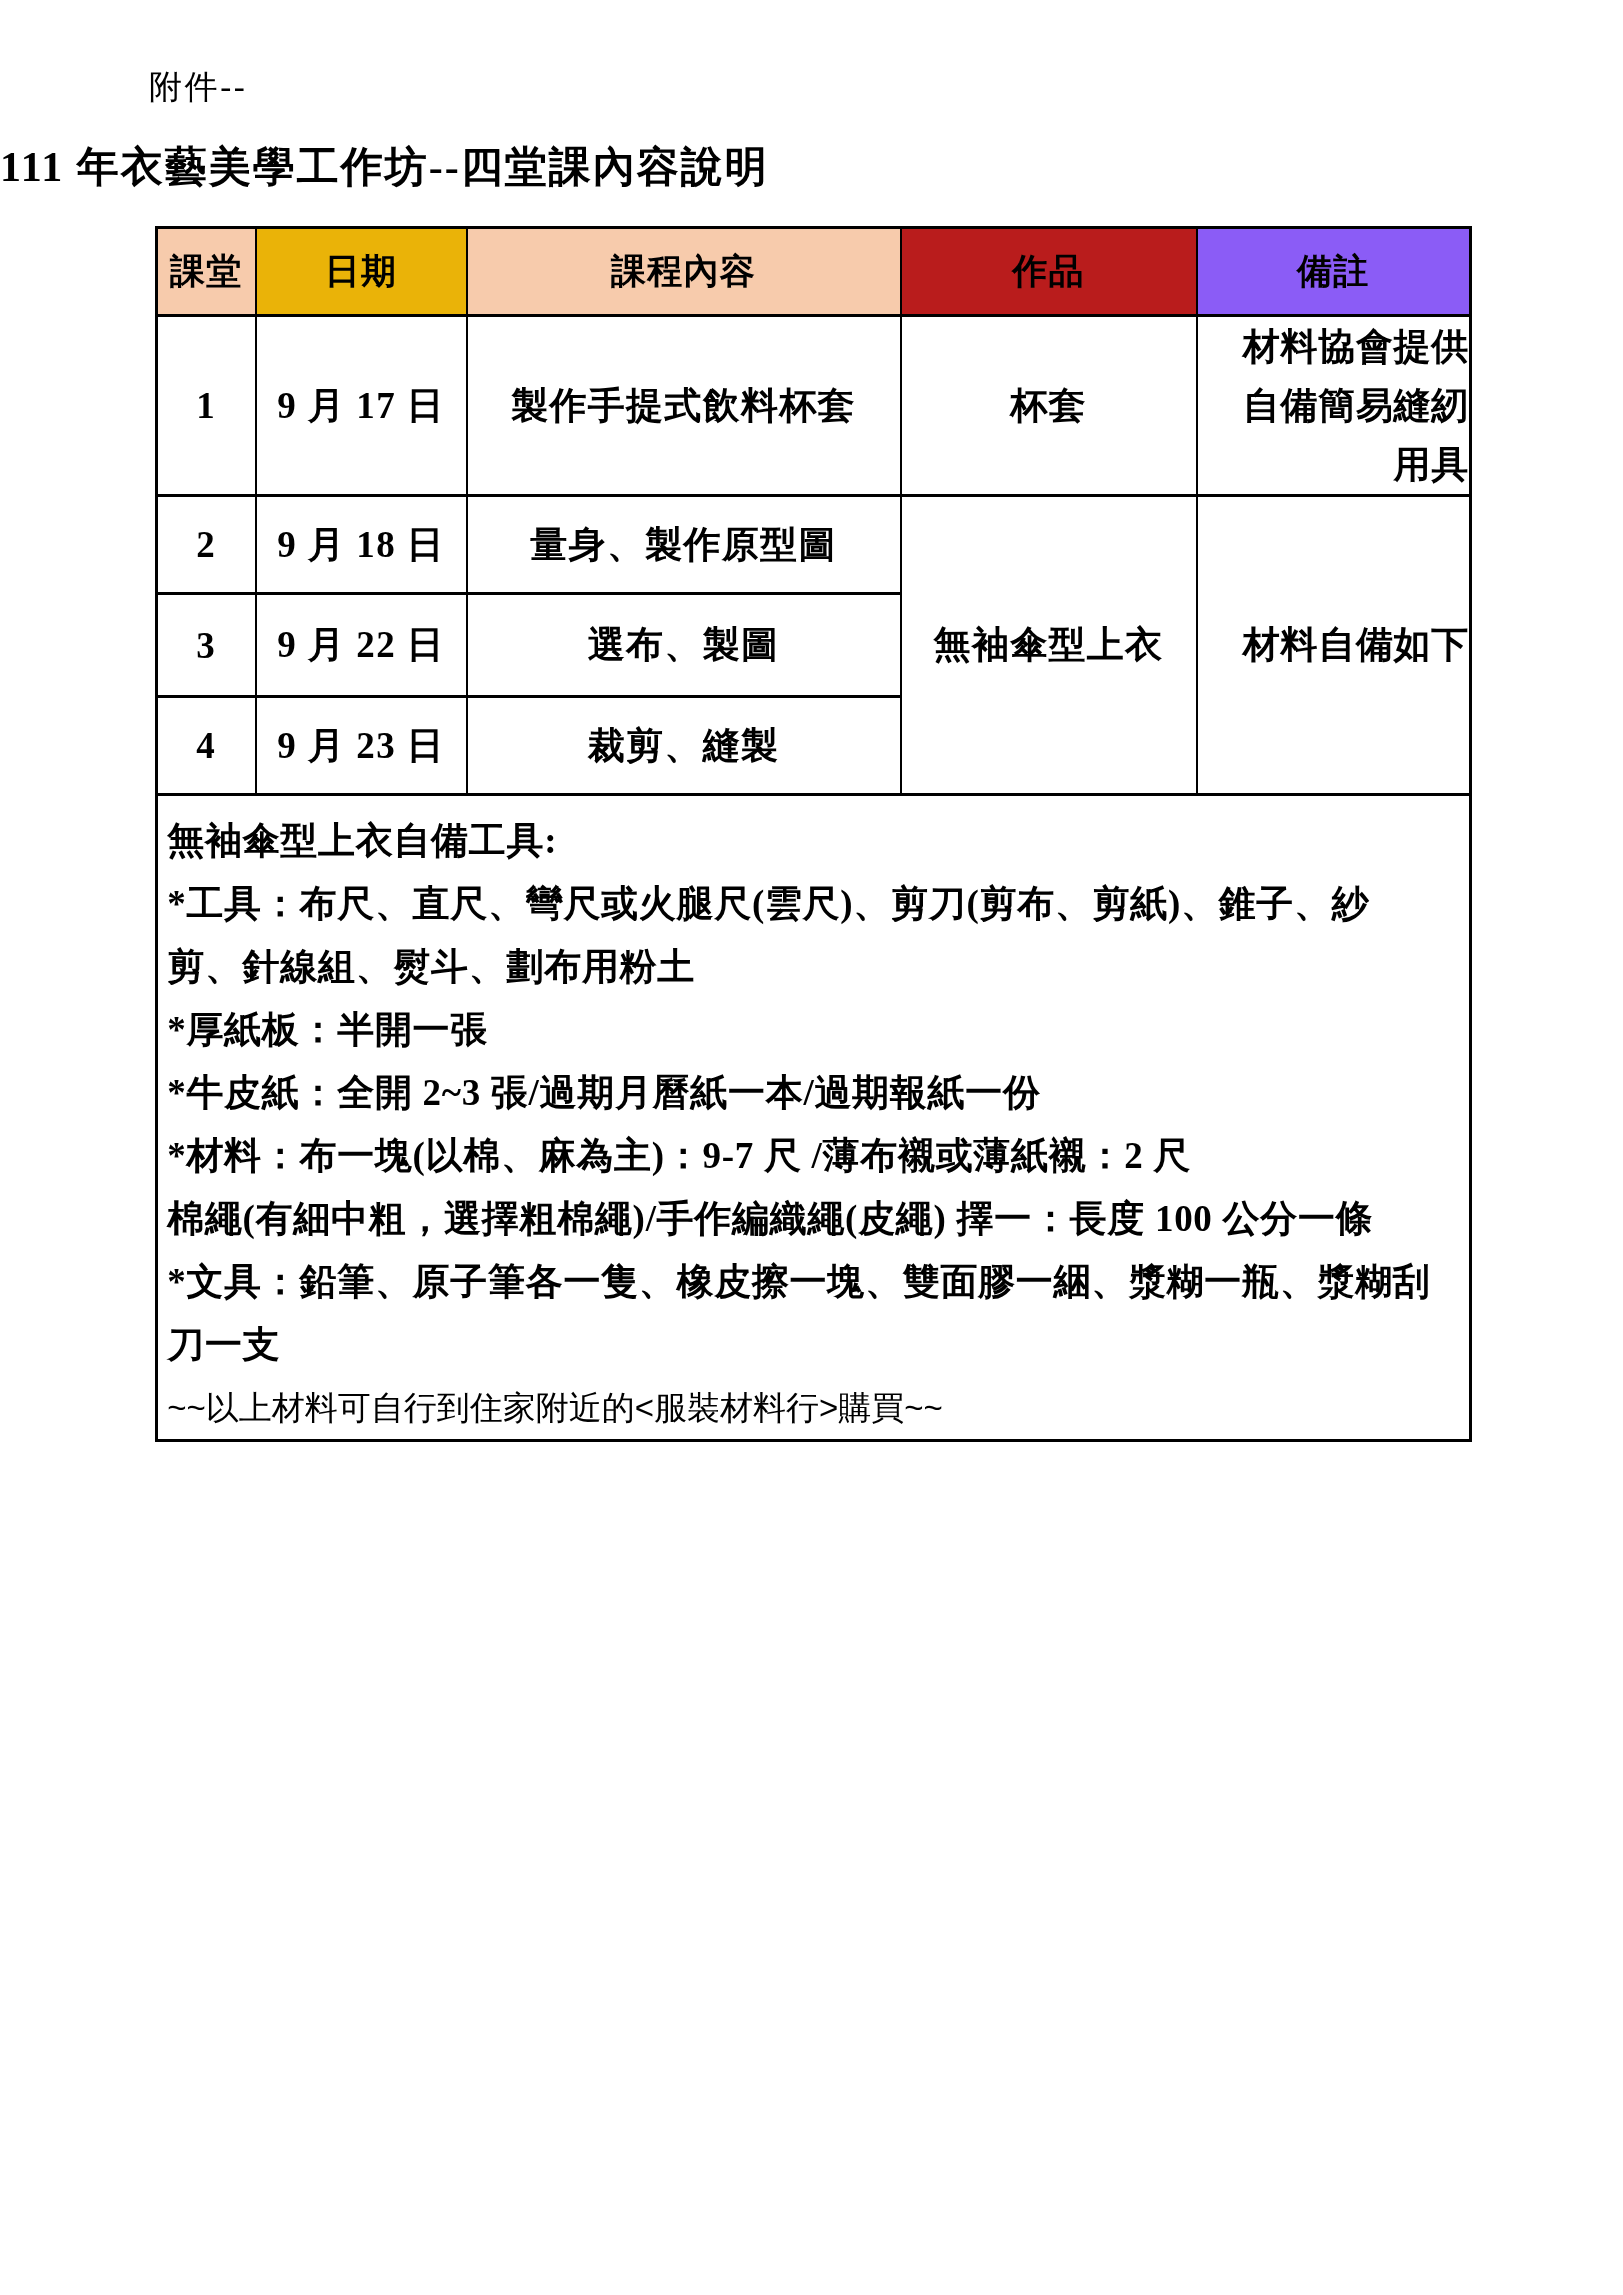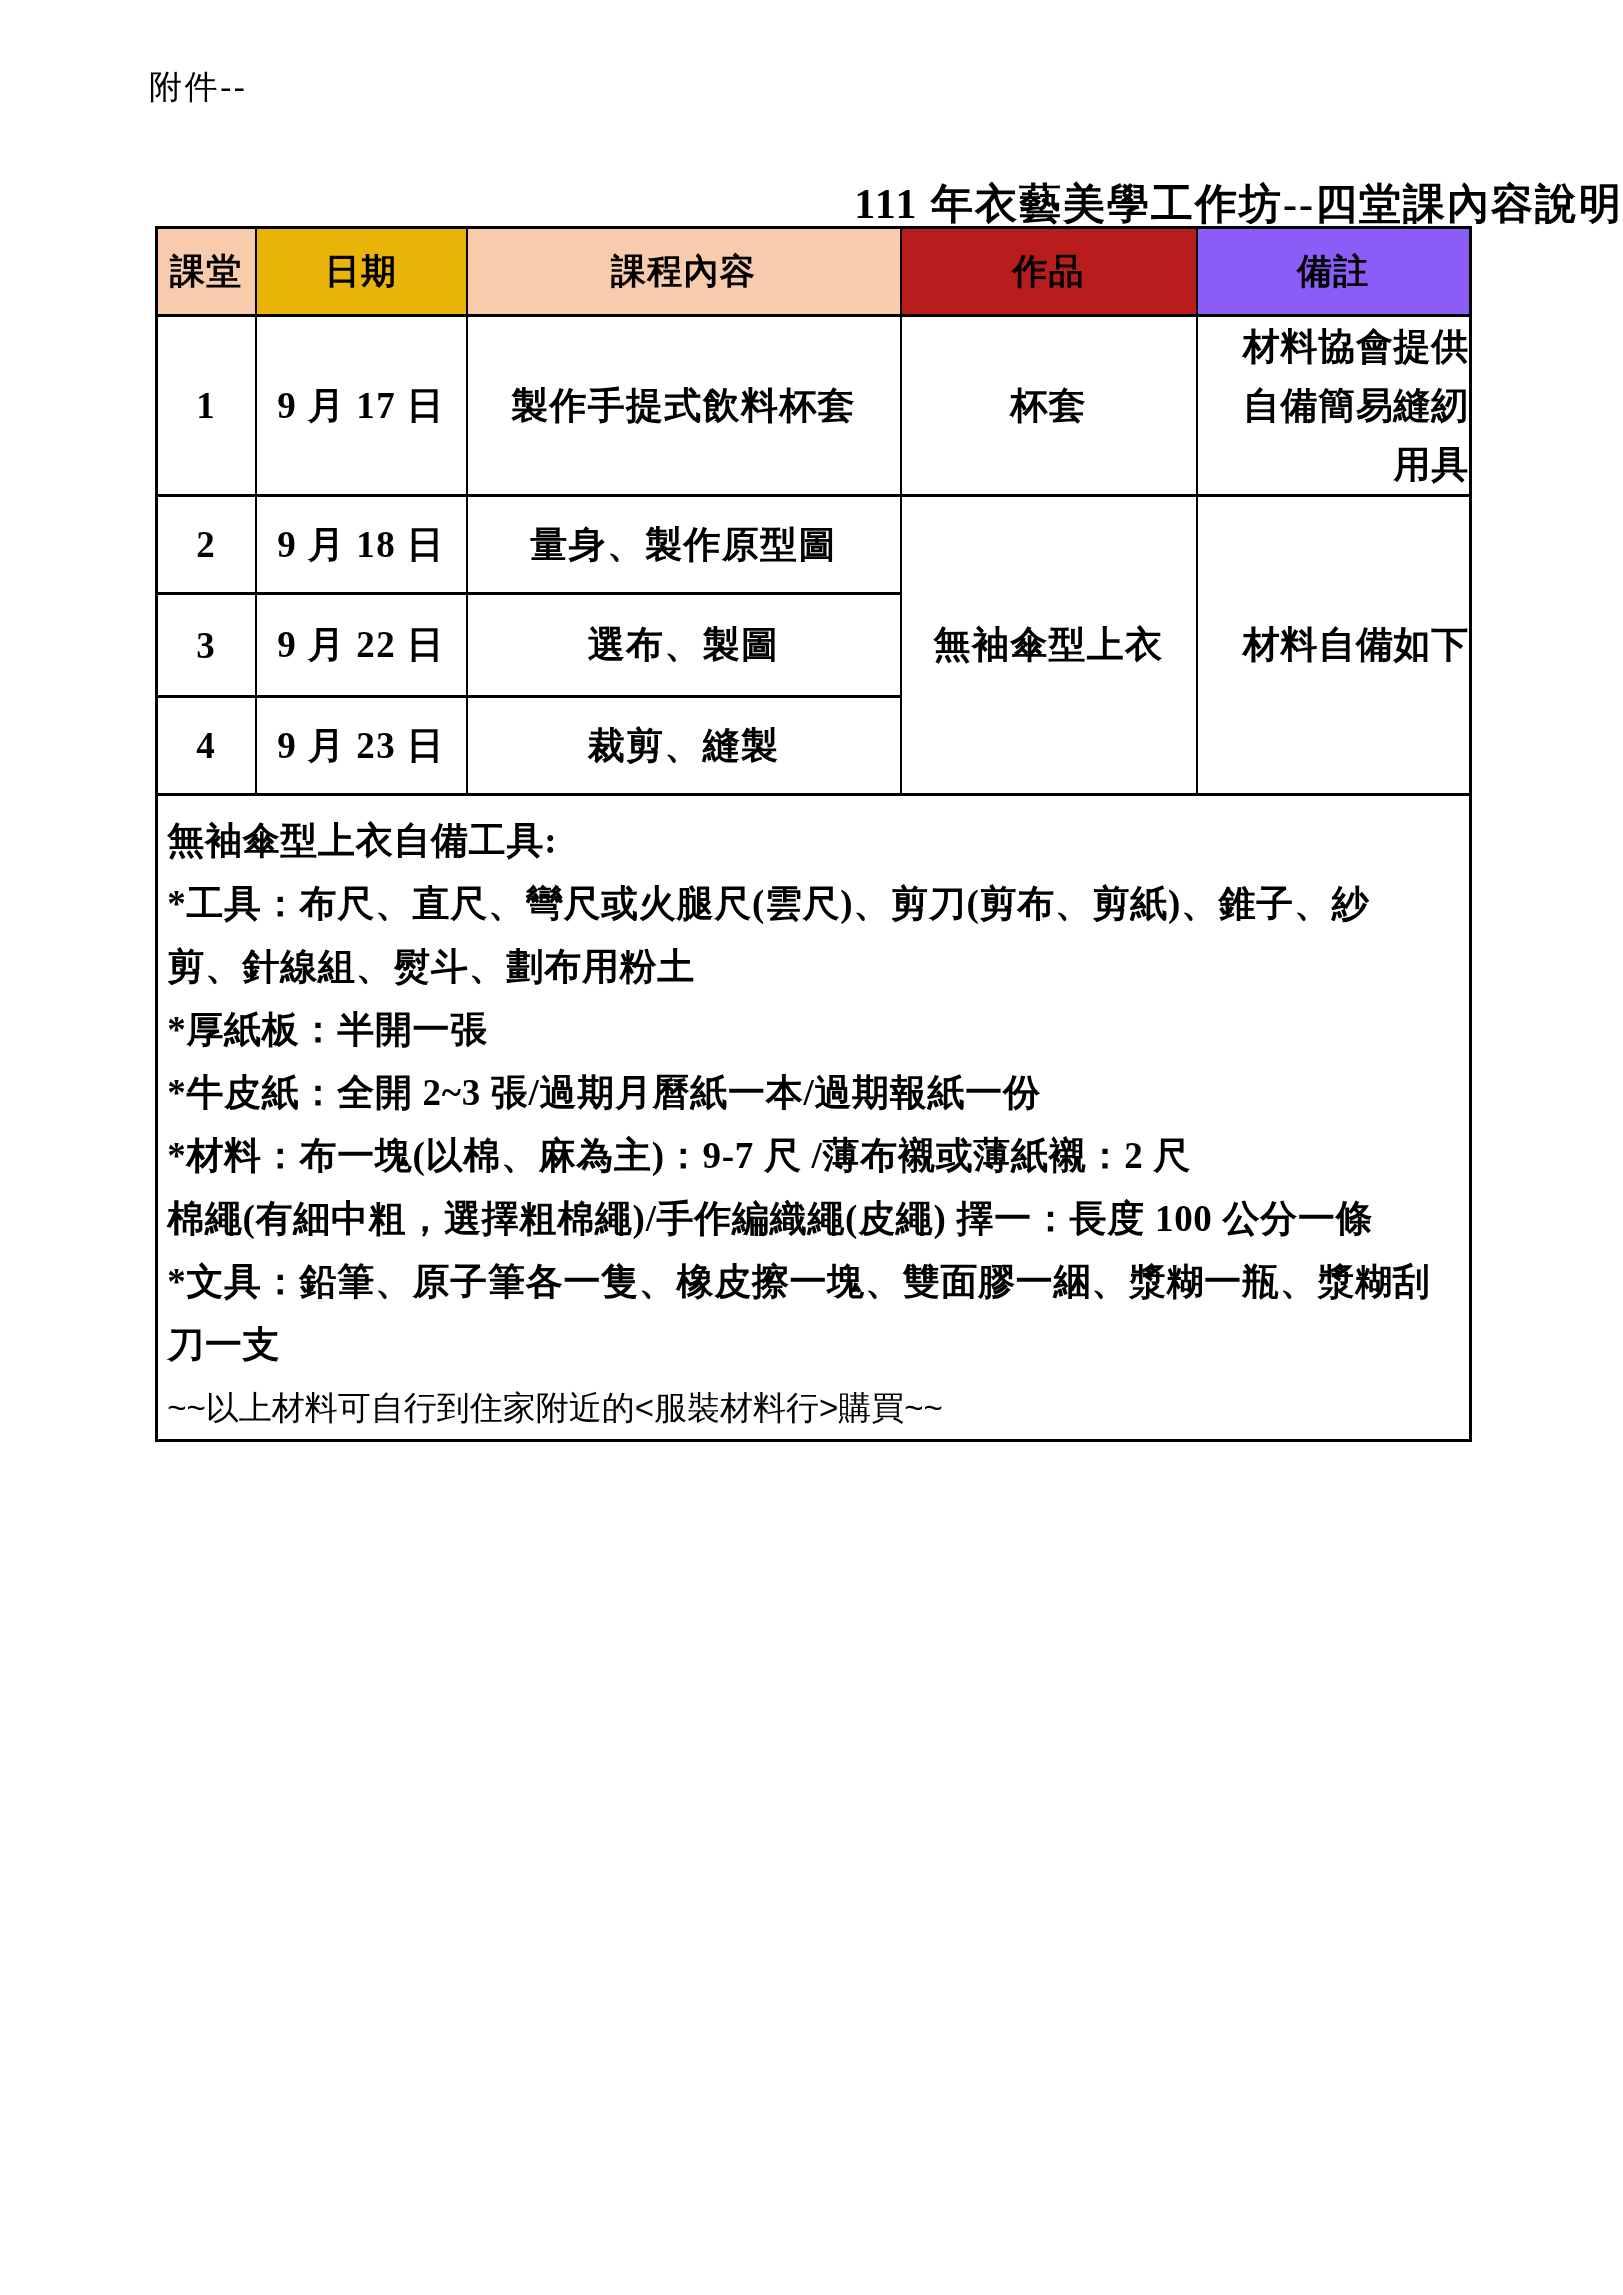--- a/index.html
+++ b/index.html
@@ -20,25 +20,24 @@
     font-size: 33px;
     font-weight: 400;
     letter-spacing: 2.6px;
     font-family: Liberation Serif, serif;
   }
   .doc-title {
     position: absolute;
     left: 0;
     top: 139px;
     width: 100%;
-    text-align: right;
+    text-align: left;
     font-size: 42px;
     font-weight: 700;
     letter-spacing: 2px;
-    margin-top: 37px;
   }
   table.schedule {
     position: absolute;
     left: 155px;
     top: 226px;
     width: 1314px;
     border-collapse: collapse;
     table-layout: fixed;
     border: 3.9px solid #000;
   }

